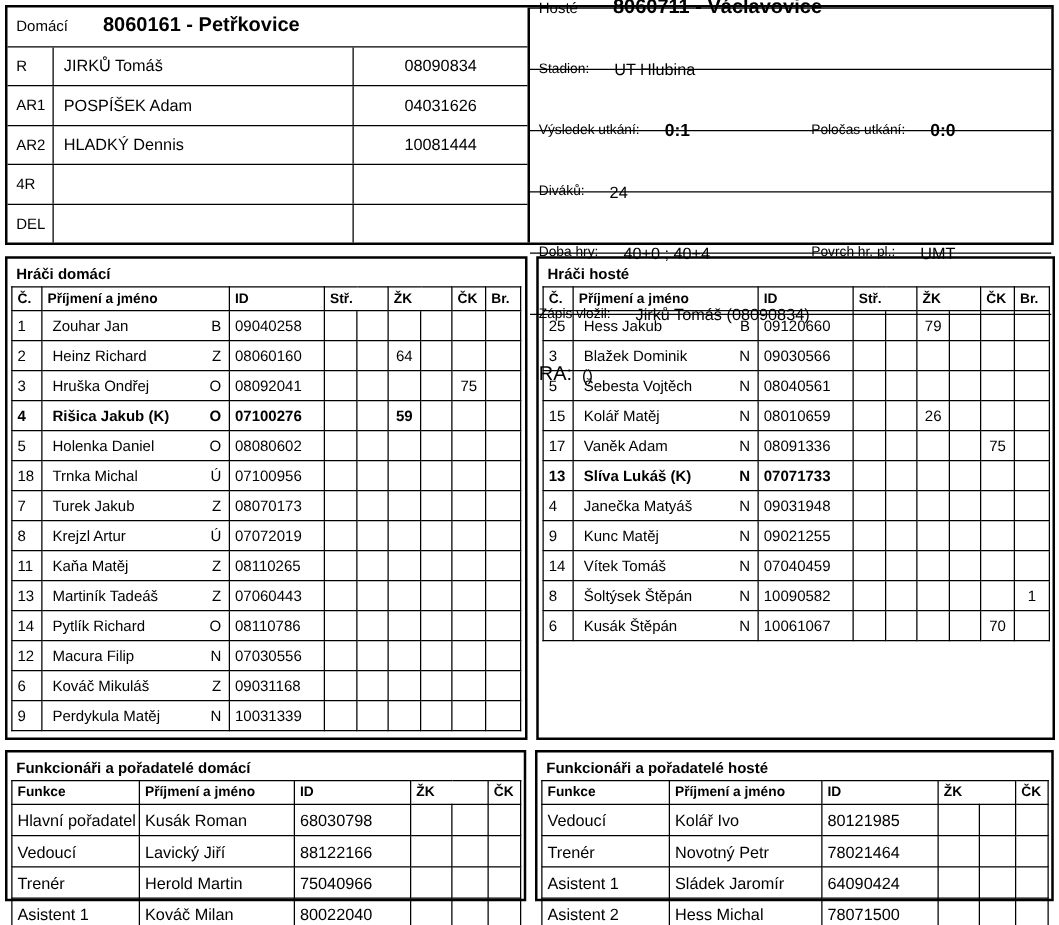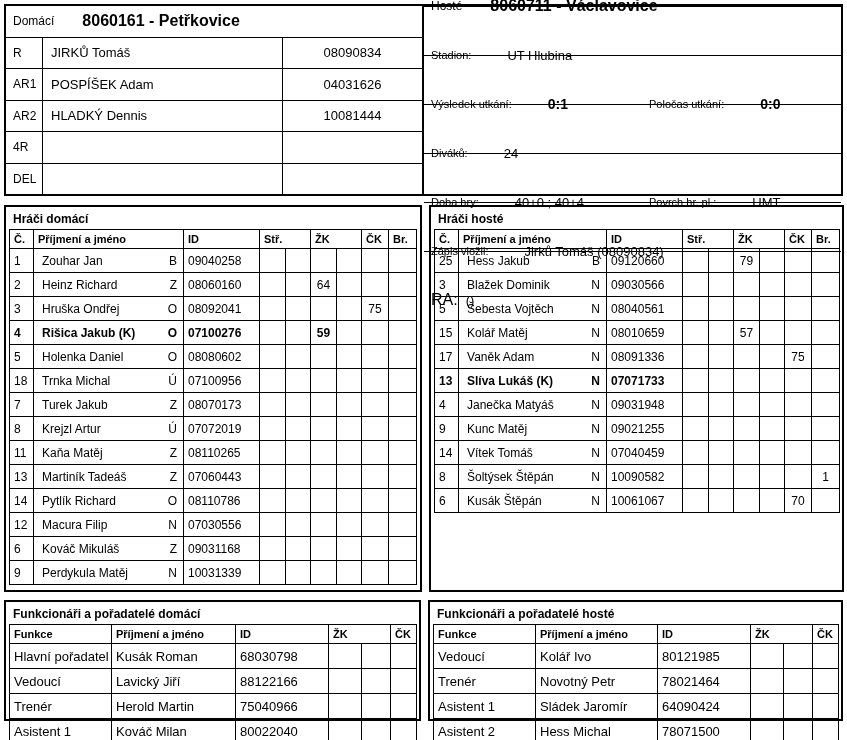--- a/index.html
+++ b/index.html
@@ -13,21 +13,21 @@
   .top-right { flex: 1; display: flex; flex-direction: column; gap: 48px; }
   .trow { flex: 1; display: flex; align-items: stretch; border-bottom: 1px solid #000; min-height: 0; }
   .trow:last-child { border-bottom: none; }
   .cell { display: flex; align-items: center; min-width: 0; }
   .role-cell { width: 37px; border-right: 1px solid #000; font-size: 12px; padding-left: 7px; }
   .name-cell { width: 240px; border-right: 1px solid #000; font-size: 13px; padding-left: 8px; }
   .id-cell { flex: 1; justify-content: center; font-size: 13px; }
   .hdr-label { font-size: 12px; padding-left: 7px; }
   .team-title { font-size: 16px; font-weight: bold; margin-left: 28px; white-space: nowrap; }
   .flabel { font-size: 11px; padding-left: 7px; white-space: nowrap; }
-  .fvalue { font-size: 13px; margin-left: 36px; white-space: nowrap; }
+  .fvalue { font-size: 13px; margin-left: 20px; white-space: nowrap; }
   .fvalue.bold { font-weight: bold; font-size: 14px; }
   .split-left { width: 218px; border-right: 1px solid #000; display: flex; align-items: center; }
   .split-right { flex: 1; display: flex; align-items: center; }
   .ra-label { font-size: 16px; padding-left: 7px; }
   .ra-value { font-size: 13px; margin-left: 8px; }
 
   
   .midrow { display: flex; margin-top: 9px; }
   .pbox { width: 450px; height: 387px; border: 2px solid #000; padding: 2px 3px; }
   .pbox.away { width: 415px; margin-left: 7px; }
@@ -374,21 +374,21 @@
               <td class="c"></td>
               <td class="c"></td>
               <td class="c"></td>
             </tr>
           <tr>
               <td>15</td>
               <td class="namecell"><span>Kolář Matěj</span><span class="pos">N</span></td>
               <td>08010659</td>
               <td class="c"></td>
               <td class="c"></td>
-              <td class="c">57</td>
+              <td class="c">26</td>
               <td class="c"></td>
               <td class="c"></td>
               <td class="c"></td>
             </tr>
           <tr>
               <td>17</td>
               <td class="namecell"><span>Vaněk Adam</span><span class="pos">N</span></td>
               <td>08091336</td>
               <td class="c"></td>
               <td class="c"></td>

